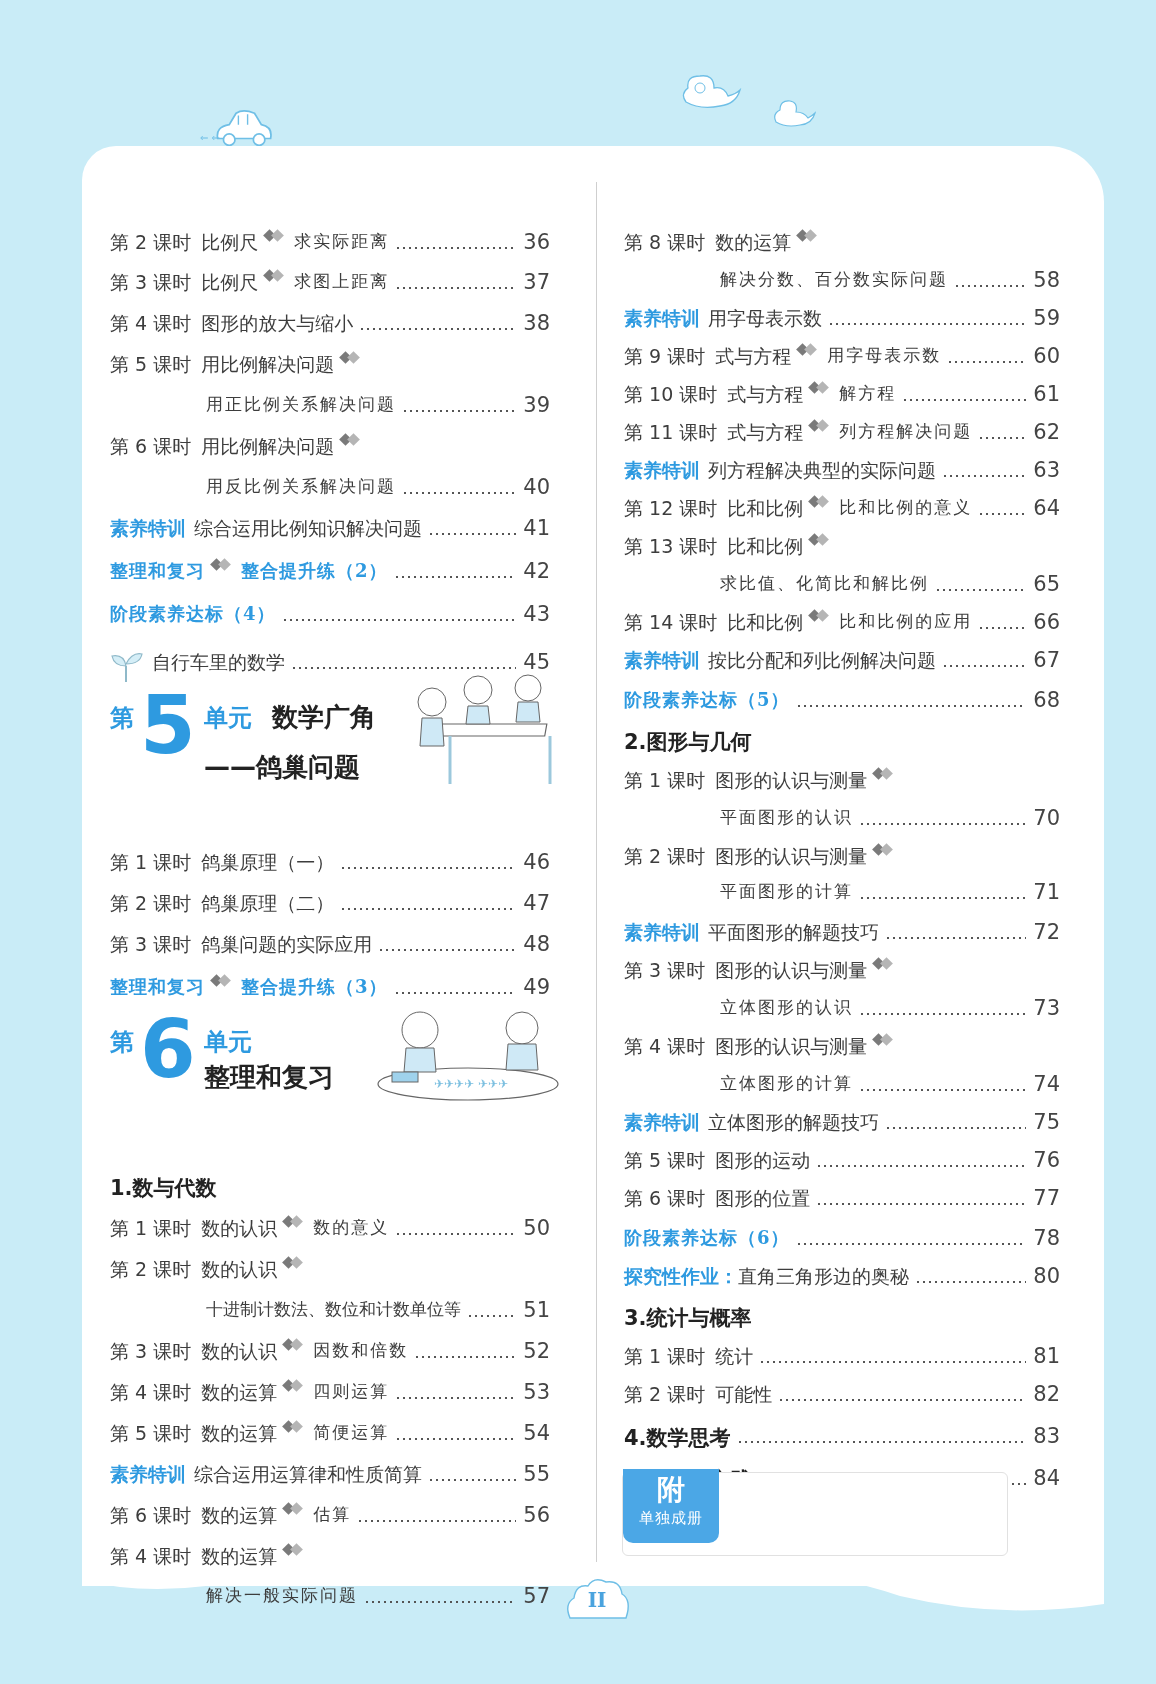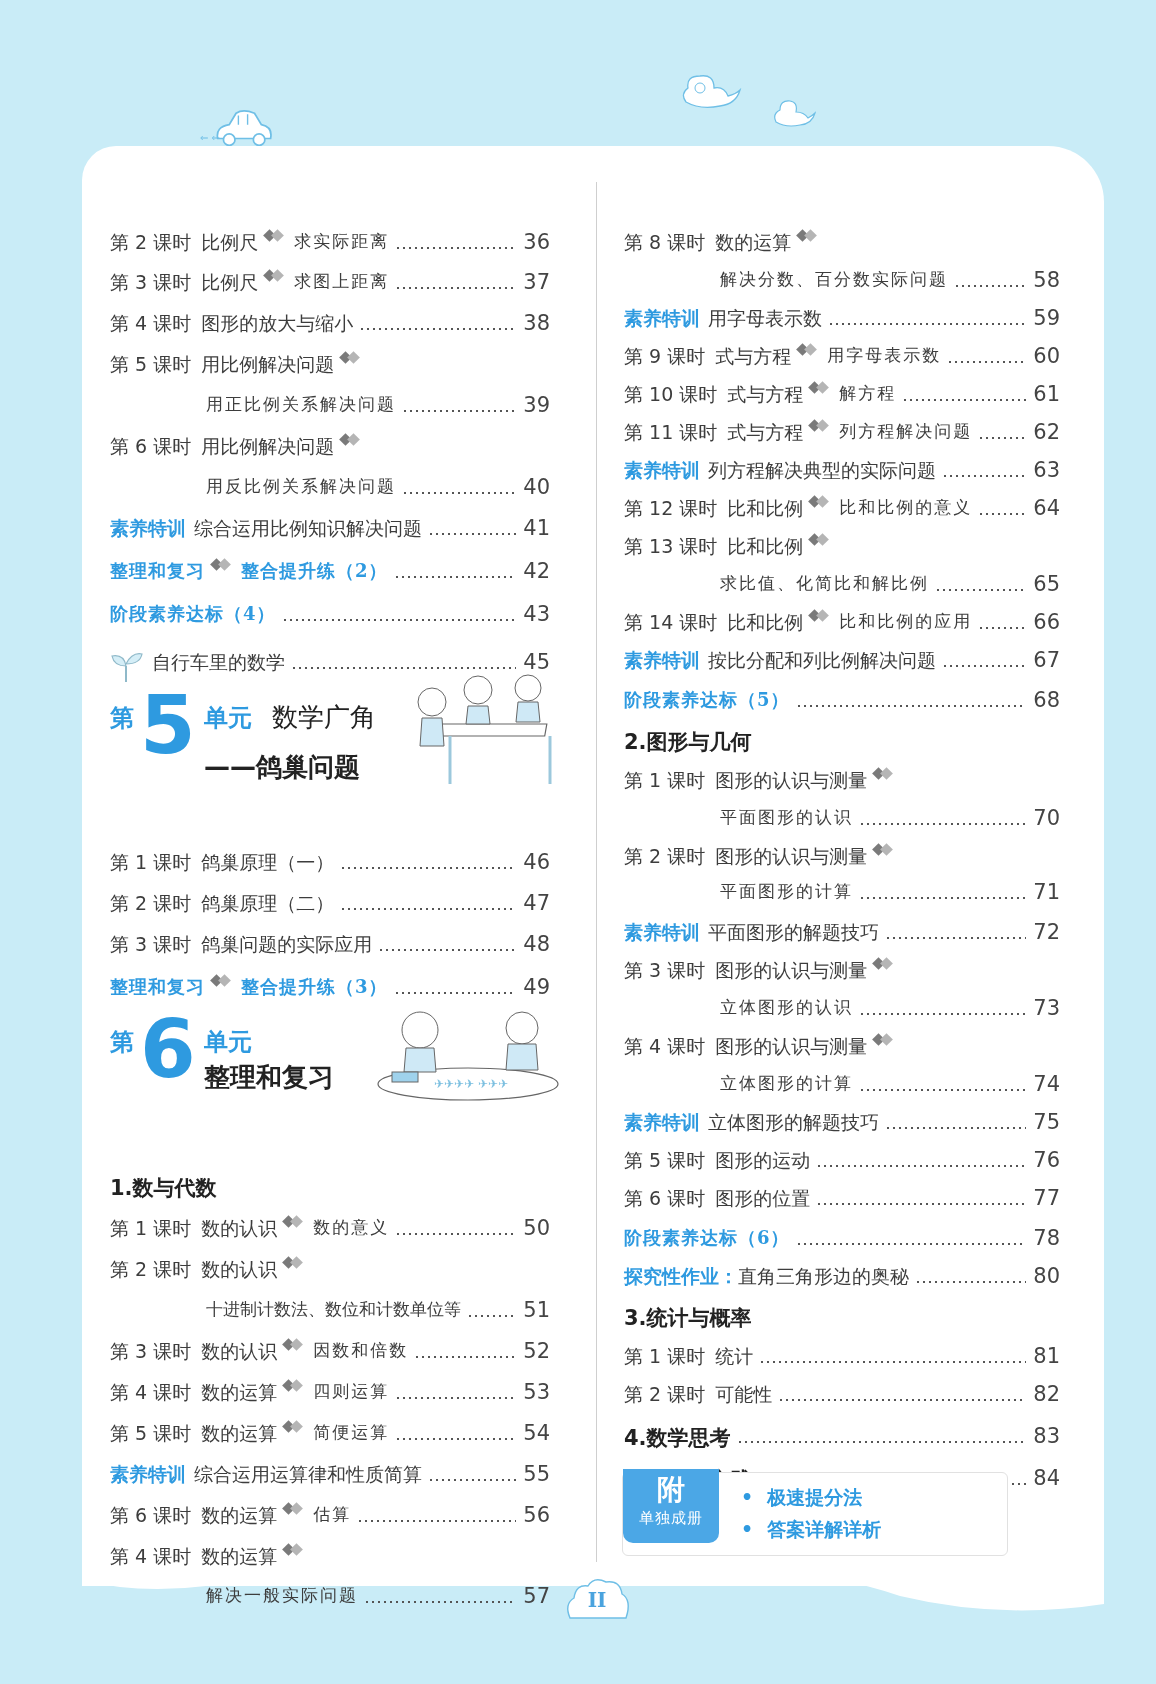--- a/index.html
+++ b/index.html
@@ -43,21 +43,21 @@
   .diamond::before, .diamond::after {
     content: ""; position: absolute; top: 1px; width: 9px; height: 9px; transform: rotate(45deg);
   }
   .diamond::before { left: 1px; background: #7a7a7a; }
   .diamond::after { left: 9px; background: #b5b5b5; }
 
   .unit-head { position: absolute; left: 0; }
   .unit-head .di { position: absolute; left: 0; top: 8px; color: #2e9ae0; font-weight: bold; font-size: 24px; }
   .unit-head .num { position: absolute; left: 30px; top: -8px; color: #2e9ae0; font-weight: bold; font-size: 80px; line-height: 80px; }
   .unit-head .dy { position: absolute; left: 94px; top: 8px; color: #2e9ae0; font-weight: bold; font-size: 24px; }
-  .unit-head .name1 { position: absolute; left: 162px; top: 6px; color: #222; font-weight: normal; font-size: 26px; white-space: nowrap; }
+  .unit-head .name1 { position: absolute; left: 162px; top: 6px; color: #222; font-weight: bold; font-size: 26px; white-space: nowrap; }
   .unit-head .name2 { position: absolute; left: 94px; top: 56px; color: #222; font-weight: bold; font-size: 26px; white-space: nowrap; }
   .illus { position: absolute; }
 
   .appendix {
     position: absolute; left: 622px; top: 1472px; width: 384px; height: 82px;
     border: 1px solid #e1e1e1; border-radius: 6px; background: #fff;
   }
   .appendix .tag {
     position: absolute; left: 0; top: -4px; width: 96px; height: 74px;
     background: #4ba7e6; border-radius: 0 0 10px 10px;
@@ -495,22 +495,18 @@
     <span class="dots"></span>
     <span class="page-no">84</span>
   </div>
 </div>
 
 <div class="appendix">
   <div class="tag">
     <div class="big">附</div>
     <div class="small">单独成册</div>
   </div>
-  <div class="items">
-    <div class="item">极速提分法</div>
-    <div class="item">答案详解详析</div>
-  </div>
 </div>
 
 <svg style="position:absolute;left:562px;top:1574px" width="72" height="52" viewBox="0 0 72 52">
   <path d="M8 44 Q2 30 12 24 Q14 10 26 12 Q32 2 44 8 Q58 6 60 20 Q70 26 64 44 Z" fill="#fff" stroke="#6fbfe6" stroke-width="1.4"></path>
 </svg>
 <div class="page-number">II</div>
 
 </body></html>

